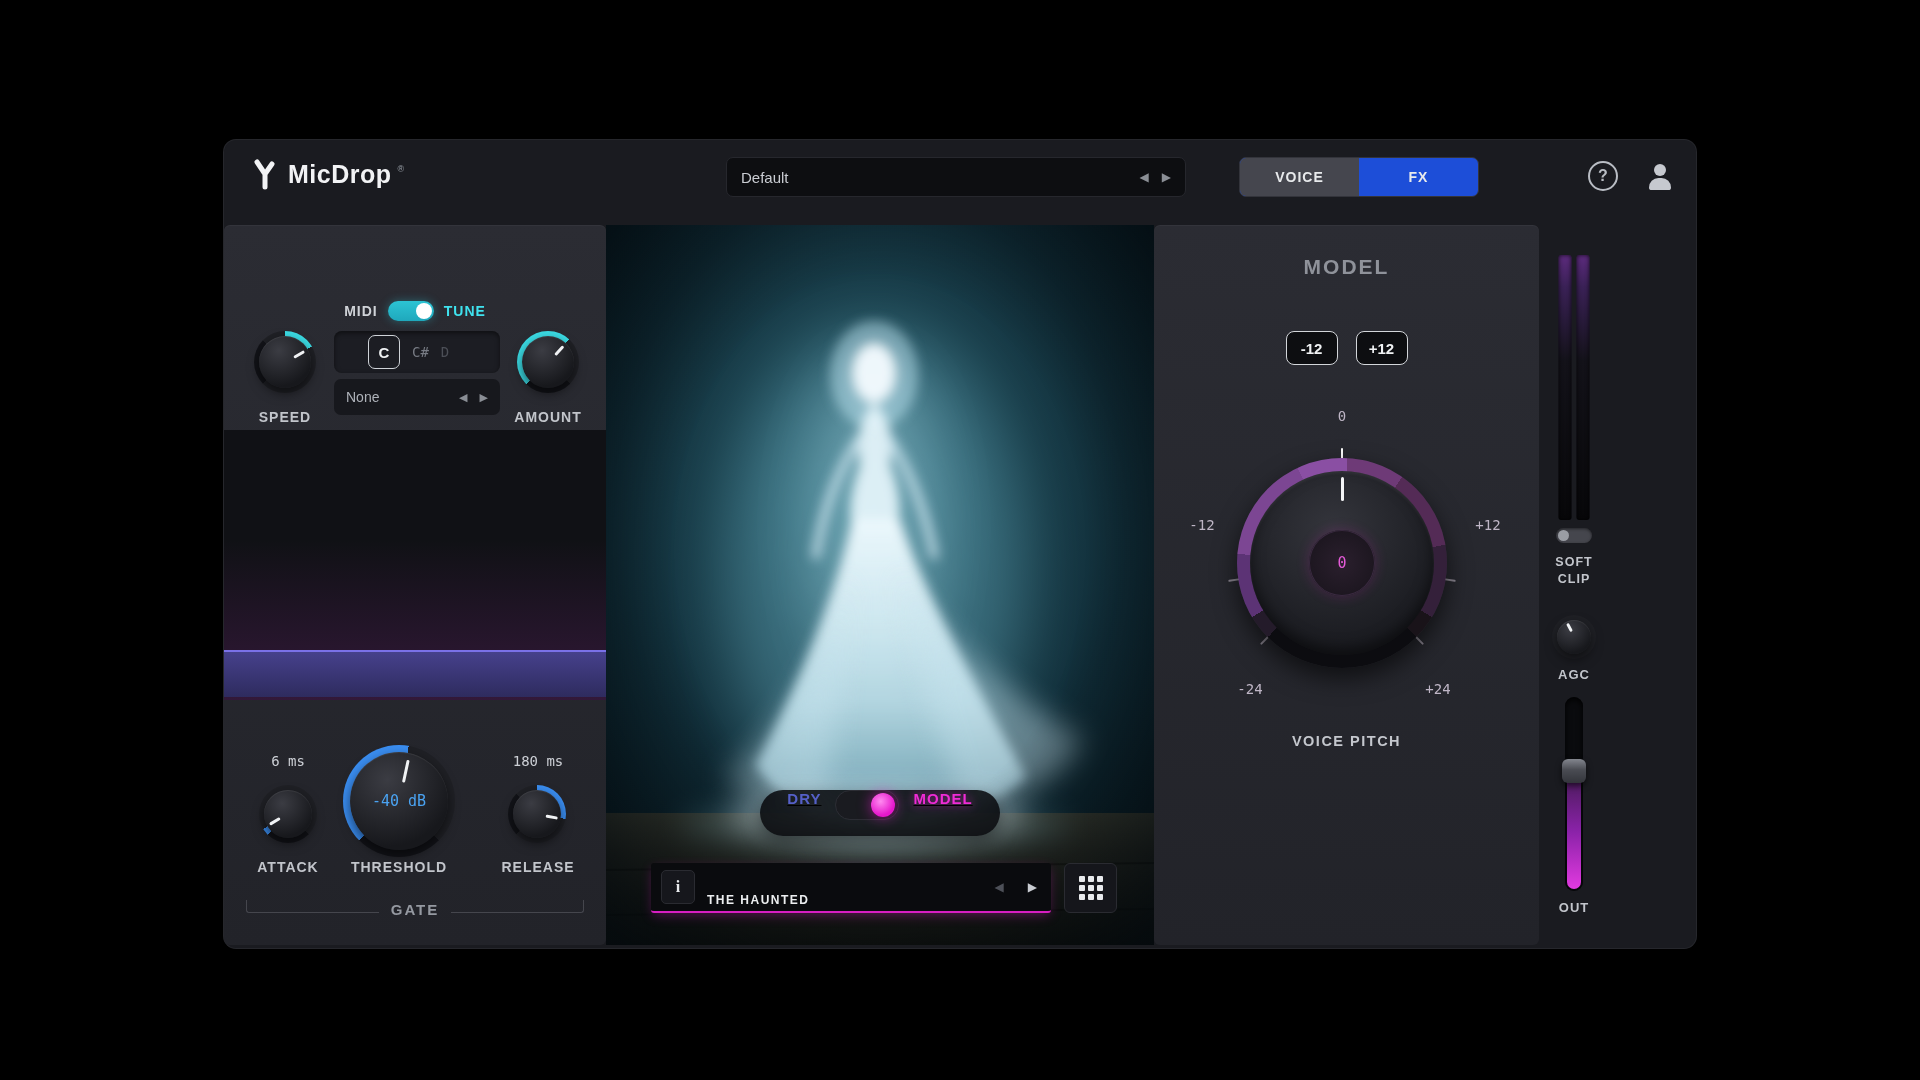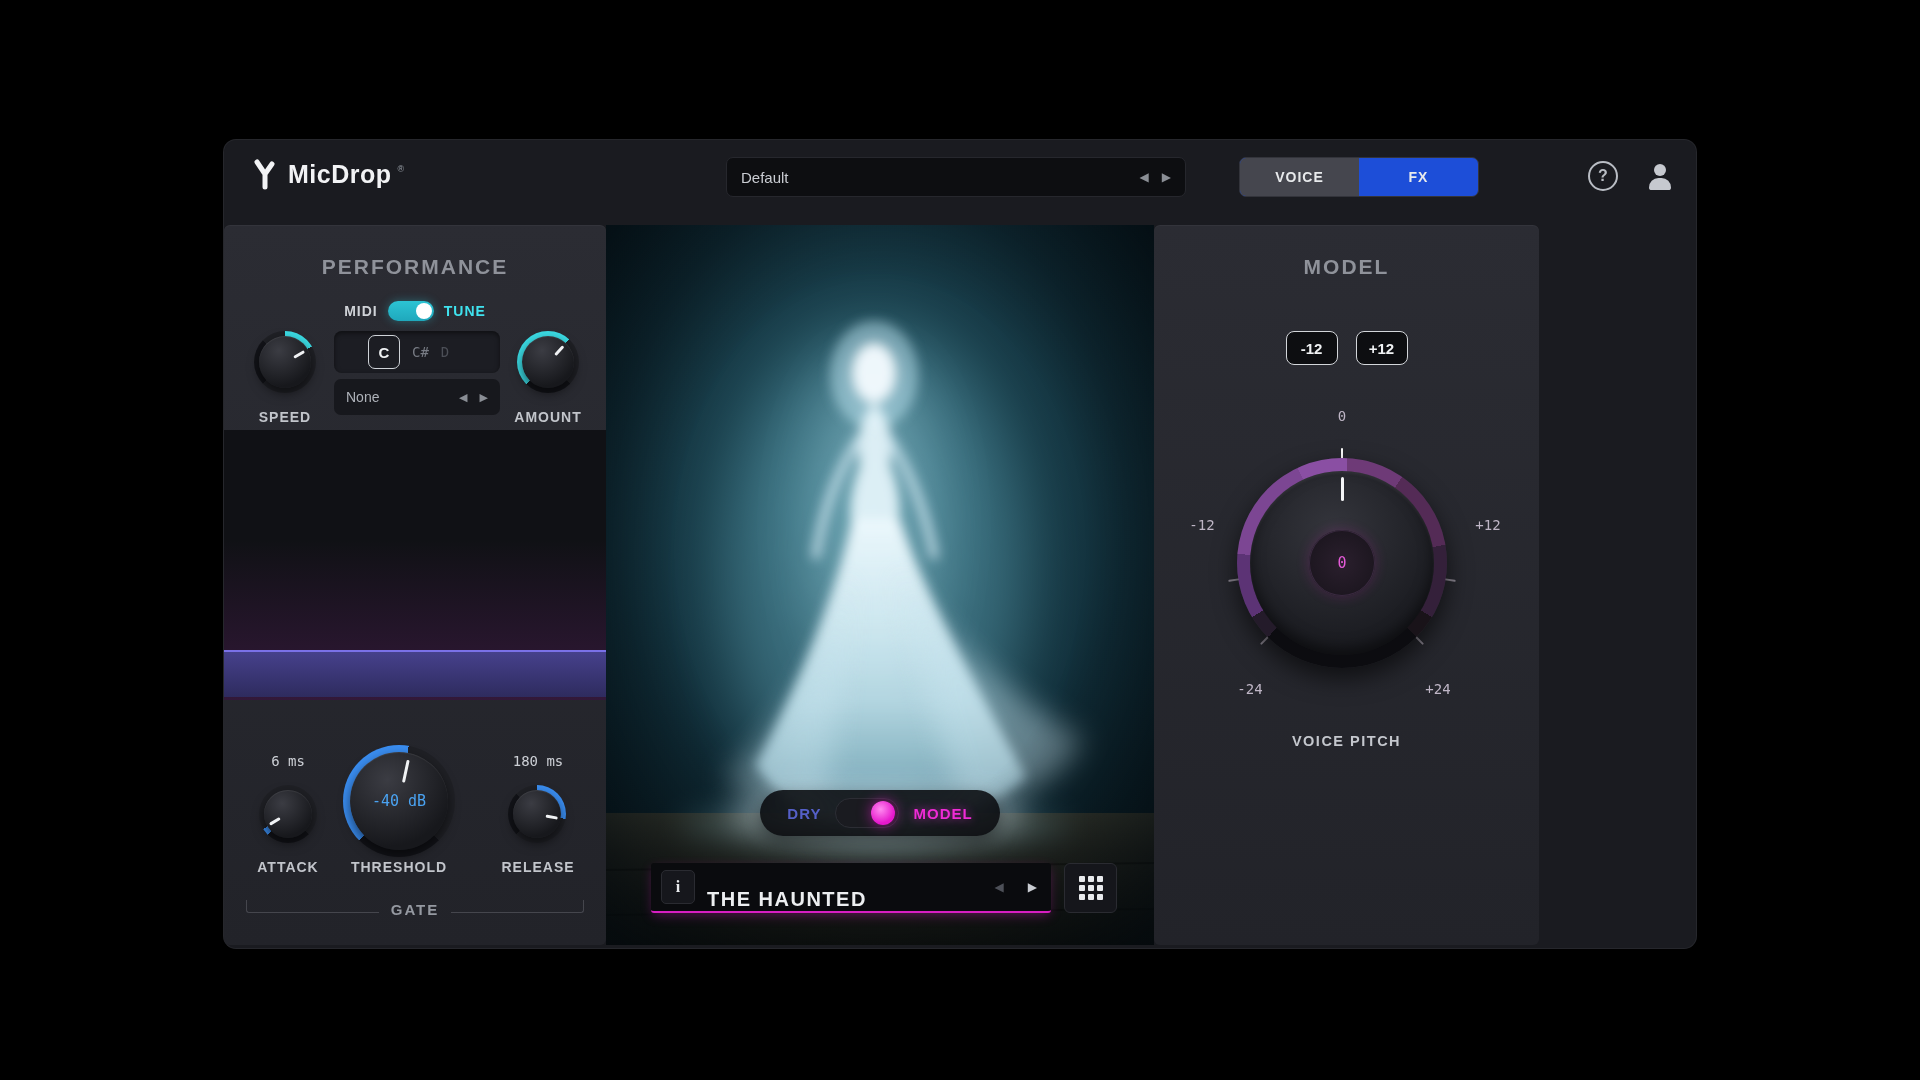--- a/index.html
+++ b/index.html
@@ -66,32 +66,32 @@
   .wave-band{position:absolute;left:0;right:0;bottom:3px;height:45px;background:linear-gradient(#46418c,#2e2b5e);border-top:2px solid #7a71e8;}
   
   .gate-brk{position:absolute;left:22px;right:22px;top:664px;display:flex;align-items:flex-end;gap:12px;height:24px;}
   .brk{flex:1;height:12px;border-bottom:1.5px solid #45464d;}
   .brk.l{border-left:1.5px solid #45464d;border-bottom-left-radius:3px;}
   .brk.r{border-right:1.5px solid #45464d;border-bottom-right-radius:3px;}
   .gate-label{font-weight:bold;font-size:15px;letter-spacing:2px;color:#9599a1;transform:translateY(5px);}
   
   .stage svg.ghost{position:absolute;inset:0;}
   .dm-pill{position:absolute;left:154px;top:565px;width:240px;height:46px;border-radius:23px;background:rgba(8,9,12,.88);
-    box-shadow:0 6px 18px rgba(0,0,0,.5);display:flex;align-items:center;justify-content:center;gap:14px;}
+    box-shadow:0 6px 18px rgba(0,0,0,.5);display:flex;justify-content:center;gap:14px;text-decoration:underline;}
   .dry-txt{font-weight:bold;font-size:15px;letter-spacing:1px;color:#5560c8;}
   .model-txt{font-weight:bold;font-size:15px;letter-spacing:1px;color:#ef2bd6;text-shadow:0 0 10px rgba(239,43,214,.6);}
   .sw-dm{position:relative;width:64px;height:30px;border-radius:15px;background:#1a1b20;border:1px solid #2c2d34;box-sizing:border-box;}
   .sw-dm::after{content:"";position:absolute;top:2px;right:3px;width:24px;height:24px;border-radius:50%;
     background:radial-gradient(circle at 40% 35%,#ff8af0,#e618cc 65%);box-shadow:0 0 14px rgba(240,30,210,.6);}
   .sel-row{position:absolute;left:45px;top:638px;width:466px;height:50px;display:flex;gap:13px;}
   .sel-bar{width:400px;height:50px;background:#0a0b0e;border-radius:3px;border-bottom:2px solid #d81ec2;box-sizing:border-box;
     display:flex;align-items:center;gap:12px;padding:0 10px;box-shadow:0 4px 12px -2px rgba(220,30,195,.35);}
   .info-btn{width:32px;height:32px;background:#16171c;border:1px solid #2a2b31;border-radius:5px;flex:none;
     display:flex;align-items:center;justify-content:center;color:#e8eaec;font-weight:bold;font-size:16px;font-family:"Liberation Serif",serif;}
-  .sel-title{flex:1;color:#eceef0;font-weight:bold;font-size:20px;letter-spacing:1.5px;margin-top:25px;}
+  .sel-title{flex:1;color:#eceef0;font-weight:bold;font-size:12px;letter-spacing:1.5px;margin-top:25px;}
   .sel-prev{color:#4d5058;font-size:12px;}
   .sel-next{color:#c9ccd2;font-size:12px;margin-right:4px;margin-left:12px;}
   .grid-btn{width:53px;height:50px;background:#15161b;border:1px solid #2a2b31;border-radius:6px;box-sizing:border-box;
     display:flex;align-items:center;justify-content:center;}
   .grid-ic{display:grid;grid-template-columns:repeat(3,6px);grid-template-rows:repeat(3,6px);gap:3px;}
   .grid-ic span{background:#e8eaed;border-radius:1px;}
   
   .pm-buttons{position:absolute;top:106px;left:0;right:0;display:flex;justify-content:center;gap:18px;}
   .pm-btn{min-width:52px;height:34px;border:1.5px solid #d3d6da;border-radius:8px;background:#0d0e11;color:#f0f2f4;
     font-weight:bold;font-size:15px;display:flex;align-items:center;justify-content:center;box-sizing:border-box;}
@@ -161,21 +161,20 @@
       <div class="tab" data-interactable="true">FX</div>
     </div>
     <div class="help-btn" data-interactable="true">?</div>
     <div class="avatar-btn" data-interactable="true"></div>
   </div>
 
   <div class="content" data-interactable="false">
 
 
     <div class="panel panel-perf" data-interactable="false">
-      <div class="ptitle" data-interactable="false">PERFORMANCE</div>
 
       <div class="midi-row" data-interactable="false">
         <span class="midi-txt" data-interactable="false">MIDI</span>
         <span class="sw-teal" data-interactable="true"></span>
         <span class="tune-txt" data-interactable="false">TUNE</span>
       </div>
 
       <div class="knob" style="left:30px;top:106px;width:62px;height:62px;" data-interactable="true">
         <div class="ring" style="background:conic-gradient(#3bdbe4 0deg 60deg,#1f2025 60deg 225deg,#121318 225deg 315deg,#1f2025 315deg 360deg);"></div>
         <div class="face"></div>
@@ -343,16 +342,36 @@
       </div>
       <div class="ptick-label" style="left:168px;top:183px;width:40px;" data-interactable="false">0</div>
       <div class="ptick-label" style="left:26px;top:292px;width:44px;" data-interactable="false">-12</div>
       <div class="ptick-label" style="left:312px;top:292px;width:44px;" data-interactable="false">+12</div>
       <div class="ptick-label" style="left:74px;top:456px;width:44px;" data-interactable="false">-24</div>
       <div class="ptick-label" style="left:262px;top:456px;width:44px;" data-interactable="false">+24</div>
       <div class="pitch-name" data-interactable="false">VOICE PITCH</div>
 
     </div>
 
+    <div class="rail rail-right" data-interactable="false">
+      <div class="meters" data-interactable="false">
+        <div class="meter r" data-interactable="false"></div>
+        <div class="meter r" data-interactable="false"></div>
+      </div>
+      <div class="sw-small" data-interactable="true"></div>
+      <div class="sc-line" style="top:330px;" data-interactable="false">SOFT</div>
+      <div class="sc-line" style="top:347px;" data-interactable="false">CLIP</div>
+      <div class="knob" style="left:13px;top:390px;width:44px;height:44px;" data-interactable="true">
+        <div class="ring" style="background:conic-gradient(#1f2025 0deg 360deg);"></div>
+        <div class="face"></div>
+        <div class="pw" style="transform:rotate(-28deg);"></div>
+      </div>
+      <div class="rail-label" style="top:442px;" data-interactable="false">AGC</div>
+      <div class="vslider" style="top:472px;height:194px;" data-interactable="true">
+        <div class="fill" style="height:116px;background:linear-gradient(#451a55,#8a22a8 50%,#e23ae0);" data-interactable="false"></div>
+        <div class="handle" style="top:62px;" data-interactable="true"></div>
+      </div>
+      <div class="rail-label" style="top:675px;" data-interactable="false">OUT</div>
+    </div>
 
   </div>
 </div>
 </div>
 
 </body></html>

